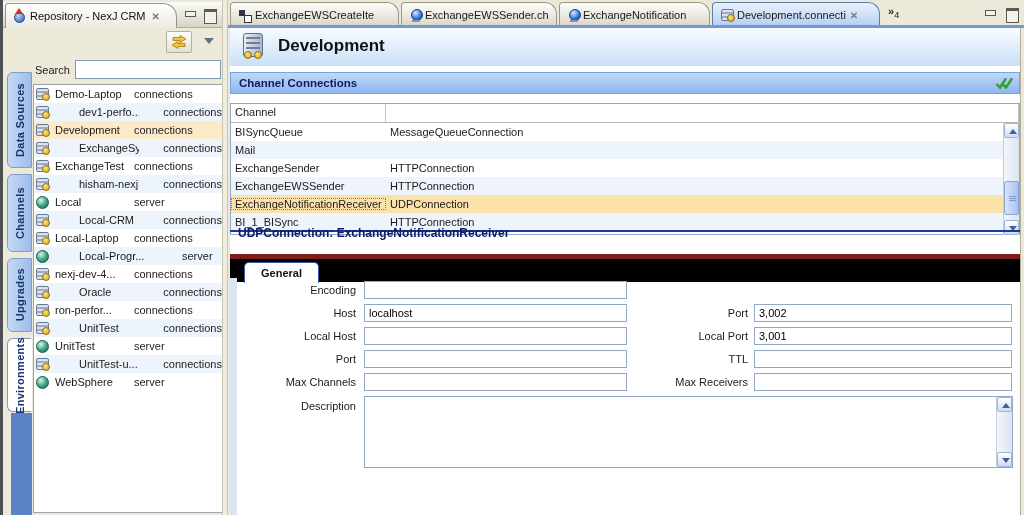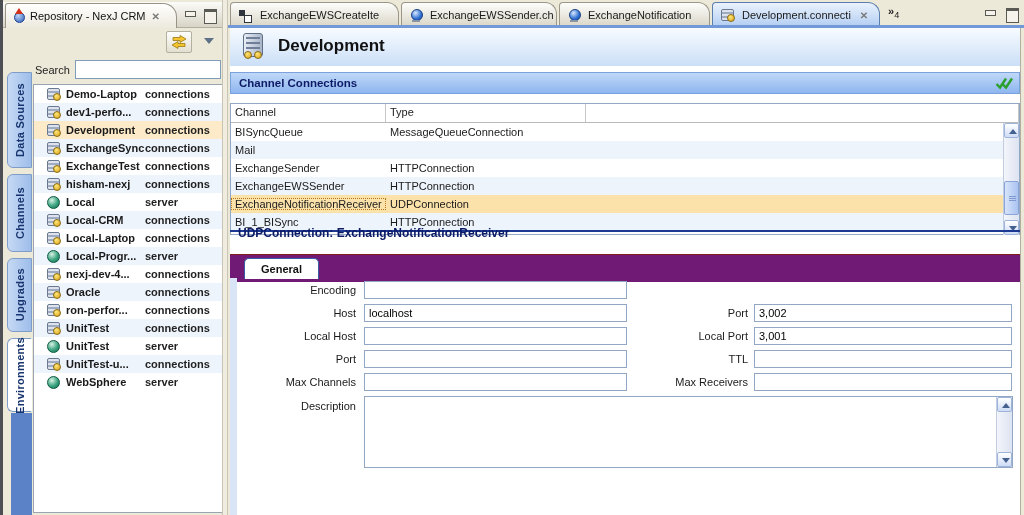--- a/index.html
+++ b/index.html
@@ -38,22 +38,22 @@
 
   
   .side-tab { position:absolute; left:4px; width:25px; border:1px solid #7f9cc8; border-radius:6px 0 0 6px;
     background:linear-gradient(90deg,#c6d9f4,#9dbdea); display:flex; align-items:center; justify-content:center; cursor:pointer; }
   .side-tab span { writing-mode:vertical-rl; transform:rotate(180deg); font-weight:bold; color:#17346e; font-size:11px; letter-spacing:0.3px; }
   .side-tab.active { background:#ffffff; border-right:1px solid #fff; }
   #side-filler { position:absolute; left:8px; top:413px; width:21px; height:102px; background:#5b82c6; }
 
   
   #nav-list { position:absolute; left:30px; top:84px; width:190px; height:429px; background:#fff; border:1px solid #9aa5b1; overflow:hidden; }
-  .nav-row { height:18px; display:flex; align-items:center; padding-left:13px; cursor:pointer; white-space:nowrap;font-weight:bold; }
-  .nav-row.alt { background:#eef4fc; }
+  .nav-row { height:18px; display:flex; align-items:center; padding-left:2px; cursor:pointer; white-space:nowrap; }
+  .nav-row.alt { background:#eef4fc;gap:24px; }
   .nav-row.selected { background:#fdeac8; }
   .nav-name { width:79px; overflow:hidden; margin-left:6px; }
   .nav-type { color:#222; }
 
   
   .ic { display:inline-block; flex:none; }
   .ic-conn { width:13px; height:12px; position:relative; border:1px solid #6a7890; border-radius:2px;
     background:repeating-linear-gradient(#dde3ee 0 2px,#9fabbf 2px 4px); }
   .ic-conn:after { content:""; position:absolute; right:-2px; bottom:-2px; width:6px; height:6px; border-radius:50%;
     background:radial-gradient(circle at 35% 30%,#ffe87a,#d8a018); border:1px solid #8a6a10; }
@@ -71,21 +71,21 @@
     background:radial-gradient(circle at 35% 30%,#bcd4f4,#2b5cb8); border:1px solid #1c4090; }
   .ic-repo:after { content:""; position:absolute; left:3px; top:-1px; width:0; height:0;
     border-left:4px solid transparent; border-right:4px solid transparent; border-bottom:6px solid #d23018; }
 
   
   #sash { left:222px; top:0; width:6px; height:515px; background:#f0ede0; border-left:1px solid #c9c5b5; border-right:1px solid #c9c5b5; }
 
   
   #editor { left:228px; top:0; width:796px; height:515px; background:#ece9d8; }
   #etabbar { position:absolute; left:0; top:2px; width:796px; height:23px; }
-  .etab { position:absolute; top:0; height:23px; display:flex; align-items:center; gap:8px; padding:12px 8px;
+  .etab { position:absolute; top:0; height:23px; display:flex; align-items:center; gap:3px; padding:12px 8px;
     background:linear-gradient(#fdfdfb,#d9d5c6); border:1px solid #9b9688; border-bottom:none;
     border-radius:4px 12px 0 0; cursor:pointer; white-space:nowrap; overflow:hidden; }
   .etab.active { background:linear-gradient(#eaf2fd,#b2cdf2); border-color:#5a7fae; }
   #etab-underline { position:absolute; left:0; top:25px; width:796px; height:3px; background:#7298d8; }
   #tab-overflow { position:absolute; left:660px; top:3px; cursor:pointer; color:#222; font-weight:bold; }
   #tab-overflow sub { font-weight:normal; }
   #editor-winbtns { position:absolute; top:6px; right:6px; display:flex; gap:10px; }
 
   #econtent { position:absolute; left:2px; top:28px; width:790px; height:487px; background:#ffffff; }
   #econtent-rightedge { position:absolute; right:0px; top:28px; width:4px; height:487px; background:#ece9d8; border-left:1px solid #b3af9f; }
@@ -131,21 +131,21 @@
   .sb-thumb:after { content:""; position:absolute; left:4px; top:45%; width:7px; height:5px;
     background:repeating-linear-gradient(#7e9ace 0 1px,transparent 1px 2px); }
 
   #table-sb { right:0; top:19px; height:112px; }
   #table-sb .sb-down { bottom:0; }
   #table-sb .sb-thumb { top:58px; height:34px; }
 
   
   #detail-topline { position:absolute; left:0; top:202px; width:790px; height:2px; background:#1c3a94; }
   #detail-title { position:absolute; left:8px; top:198px; font-weight:bold; font-size:12px; color:#0d1a66; }
-  #detail-tabbar { position:absolute; left:0; top:226px; width:790px; height:28px; background:#701a75; border-top:1px solid #7f1d1d; }
+  #detail-tabbar { position:absolute; left:0; top:226px; width:790px; height:28px; background:#000000; border-top:5px solid #7f1d1d; }
   #detail-tab { position:absolute; left:14px; top:3px; height:21px; padding:0 16px; background:#ffffff;
     border:1px solid #3a5ca8; border-bottom:none; border-radius:5px 5px 0 0;
     display:flex; align-items:center; font-weight:bold; color:#111; cursor:pointer; }
 
   
   #form-gutter { position:absolute; left:0; top:250px; width:7px; height:237px; background:#d9e5f6; }
   .f-label { position:absolute; text-align:right; color:#1a1a1a; width:118px; }
   .f-input { position:absolute; height:18px; border:1px solid #91a7c4; background:#fff; font:11px "Liberation Sans",sans-serif; padding:0 4px; } 
   #desc-box { position:absolute; left:134px; top:368px; width:649px; height:72px; border:1px solid #91a7c4; background:#fff; }
   #desc-text { position:absolute; left:0; top:0; width:630px; height:70px; border:none; resize:none; font:11px "Liberation Sans",sans-serif; outline:none; }
@@ -339,21 +339,20 @@
         <svg width="18" height="15" viewBox="0 0 18 15">
           <path d="M1.5 8 L5 11.5 L11 2.5" stroke="#2ca02c" stroke-width="2.4" fill="none"></path>
           <path d="M7.5 8 L11 11.5 L17 2.5" stroke="#2ca02c" stroke-width="2.4" fill="none"></path>
         </svg>
       </span>
     </div>
 
     <div id="conn-table">
       <div class="t-header">
         <div class="hc c1">Channel</div>
-        <div class="hc c2">Type</div>
         <div class="hc c3"></div>
       </div>
       <div class="t-body">
         <div class="t-row">
           <div class="t-cell c1">BISyncQueue</div>
           <div class="t-cell c2">MessageQueueConnection</div>
         </div>
         <div class="t-row alt">
           <div class="t-cell c1">Mail</div>
         </div>

